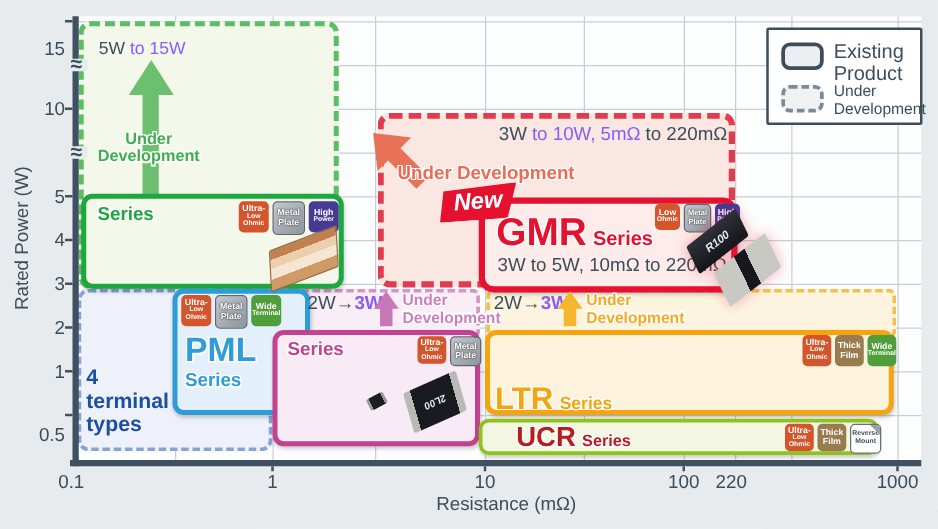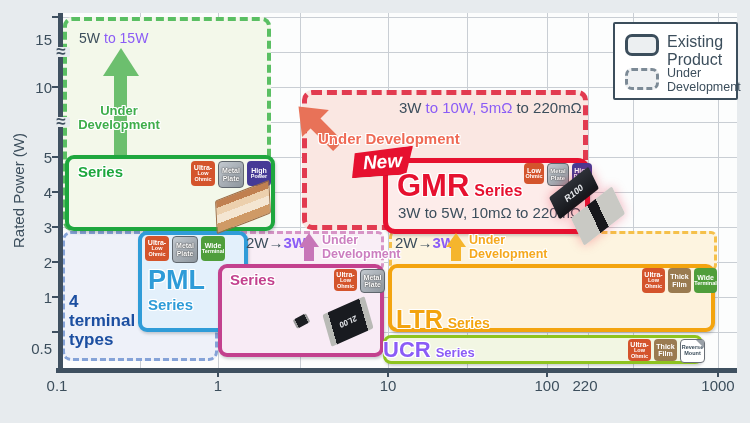--- a/index.html
+++ b/index.html
@@ -226,21 +226,21 @@
     <div class="badge bg-thick b2" style="width:23px;">
         <span class="b-l1">Thick</span>
         <span class="b-l1">Film</span>
       </div>
     <div class="badge bg-wide b2" style="width:23px;">
         <span class="b-l1">Wide</span>
         <span class="b-ls">Terminal</span>
       </div>
   </div>
 
-  <div class="abs title-row outline-w" style="left:383px;top:337px;color:#8b5cf6;">
+  <div class="abs title-row outline-w" style="left:413px;top:337px;color:#b91c1c;">
     <span style="font-size:22px;">UCR</span>
     <span style="font-size:13px;">Series</span>
   </div>
   <div class="abs badge-row" style="left:628px;top:339px;">
     <div class="badge bg-ulo" style="width:23px;height:22px;">
         <span class="b-l1">Ultra-</span>
         <span class="b-ls">Low</span>
         <span class="b-ls">Ohmic</span>
       </div>
     <div class="badge bg-thick b2" style="width:23px;height:22px;">
@@ -291,14 +291,15 @@
   <div class="abs tick-label ylab" style="left:8px;top:340px;">0.5</div>
 
   <div class="abs tick-label xlab" style="left:27px;top:377px;width:60px;">0.1</div>
   <div class="abs tick-label xlab" style="left:188px;top:377px;width:60px;">1</div>
   <div class="abs tick-label xlab" style="left:358px;top:377px;width:60px;">10</div>
   <div class="abs tick-label xlab" style="left:527px;top:377px;width:40px;">100</div>
   <div class="abs tick-label xlab" style="left:565px;top:377px;width:40px;">220</div>
   <div class="abs tick-label xlab" style="left:688px;top:377px;width:60px;">1000</div>
 
   <div class="abs axis-title" style="left:-82px;top:182px;width:200px;transform:rotate(-90deg);">Rated Power (W)</div>
+  <div class="abs axis-title" style="left:255px;top:395px;width:300px;">Resistance (mΩ)</div>
 
 </div>
 
 </body></html>

